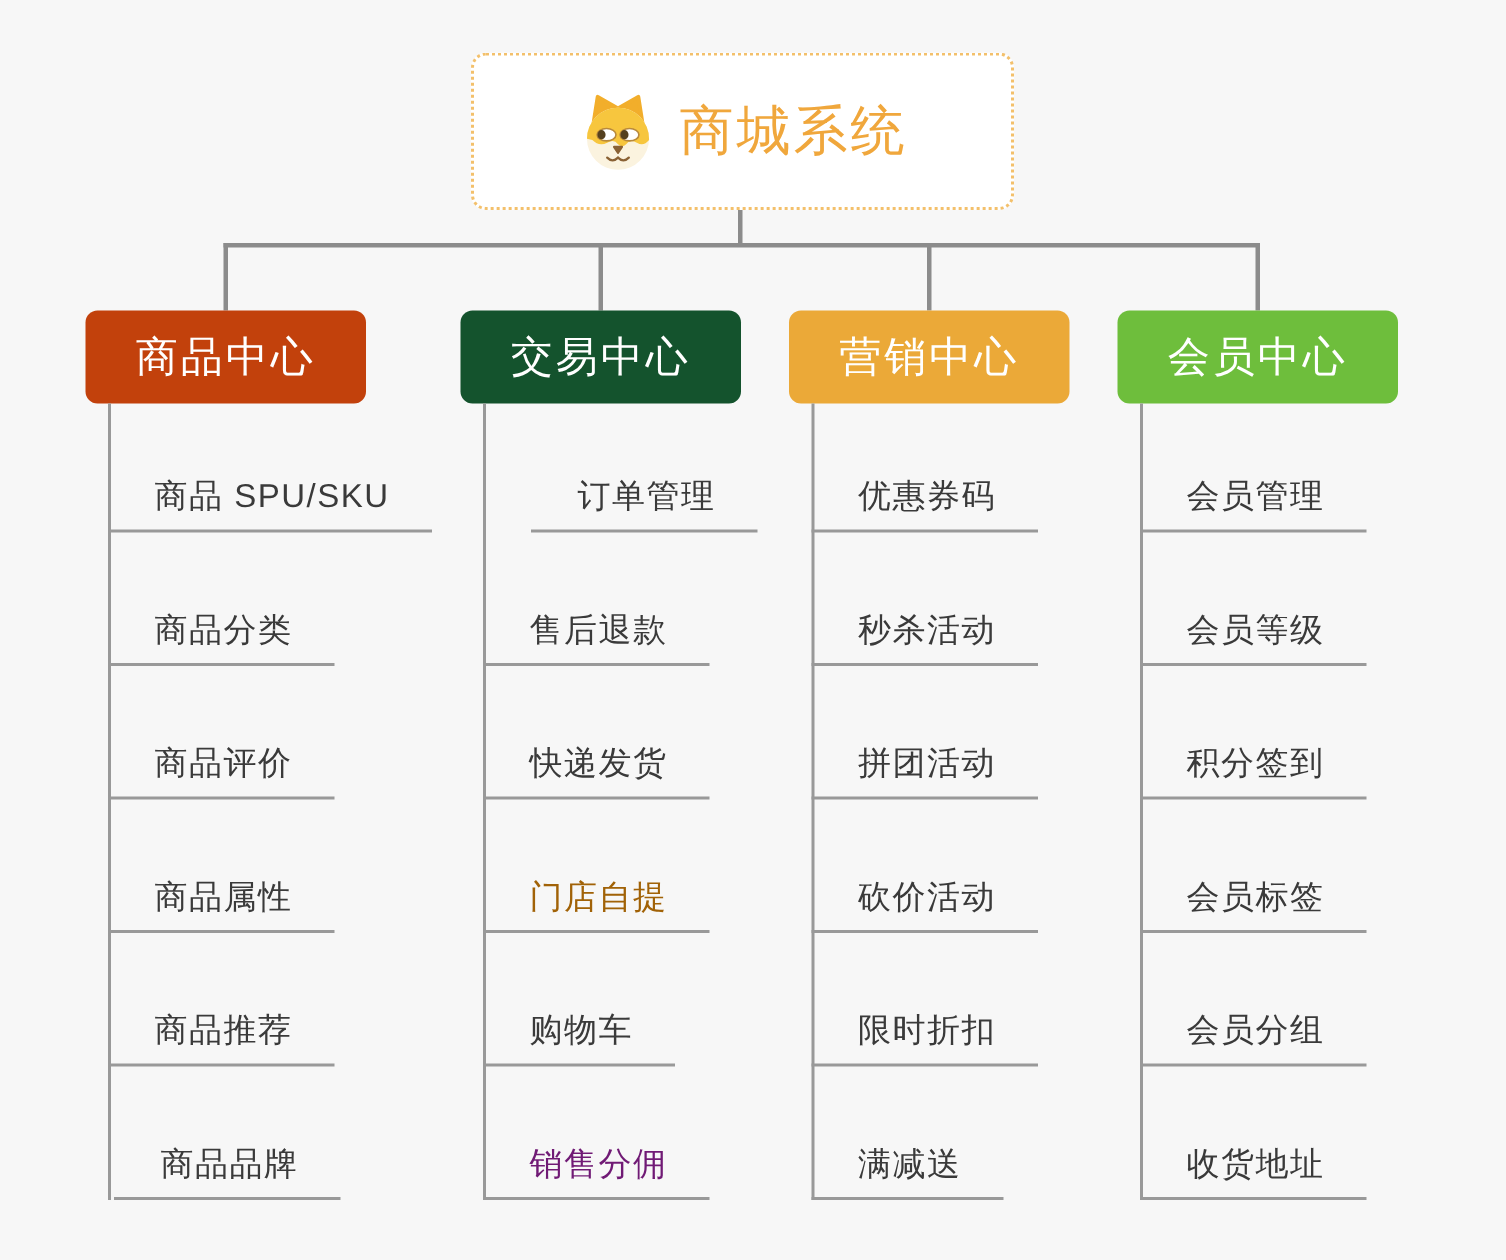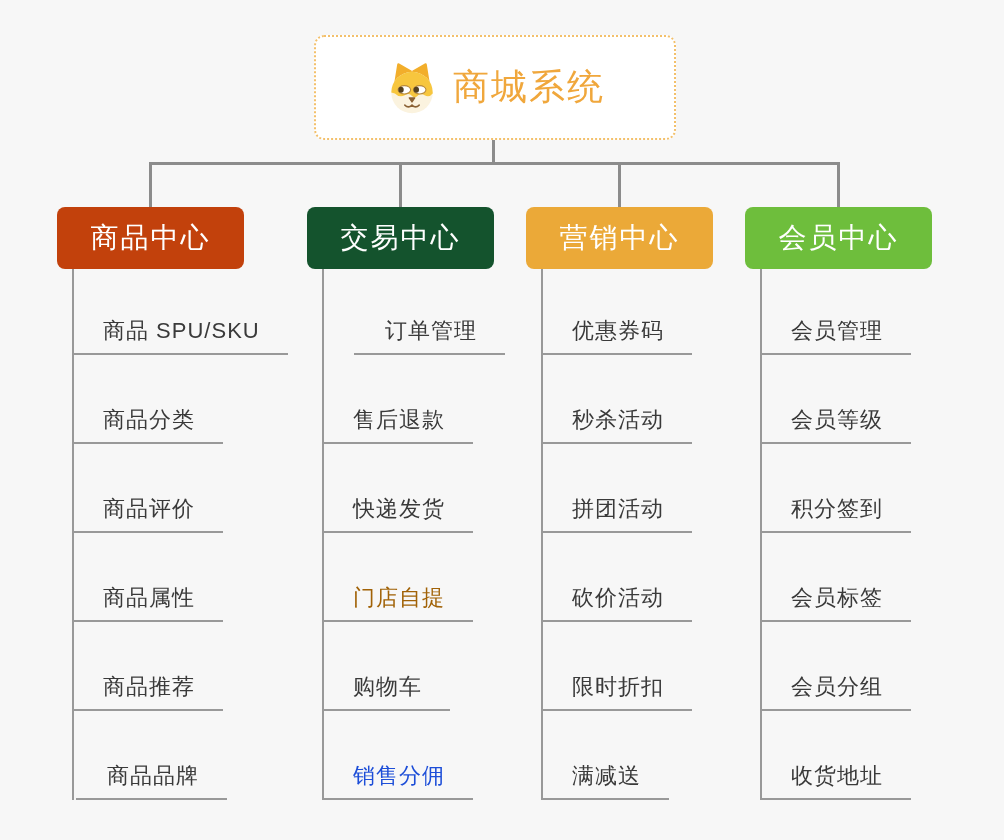--- a/index.html
+++ b/index.html
@@ -84,21 +84,21 @@
       <div class="leaf" style="left: 72px; top: 672px; border-bottom-color: rgb(153, 153, 153); color: rgb(58, 58, 58);">商品推荐</div>
       <div class="leaf" style="left: 76px; top: 761px; border-bottom-color: rgb(153, 153, 153); color: rgb(58, 58, 58);">商品品牌</div>
       <div class="connector" style="left: 399px; top: 162px; width: 3px; height: 45px; background: rgb(140, 140, 140);"></div>
       <div class="branch-box" style="left: 307px; background: #14532d;">交易中心</div>
       <div class="spine" style="left: 322px; top: 269px; height: 531px; background: rgb(153, 153, 153);"></div>
       <div class="leaf" style="left: 322px; top: 316px; border-bottom-color: rgb(153, 153, 153); color: rgb(58, 58, 58); margin-left: 32px;">订单管理</div>
       <div class="leaf" style="left: 322px; top: 405px; border-bottom-color: rgb(153, 153, 153); color: rgb(58, 58, 58);">售后退款</div>
       <div class="leaf" style="left: 322px; top: 494px; border-bottom-color: rgb(153, 153, 153); color: rgb(58, 58, 58);">快递发货</div>
       <div class="leaf" style="left: 322px; top: 583px; border-bottom-color: rgb(153, 153, 153); color: #a16207;">门店自提</div>
       <div class="leaf" style="left: 322px; top: 672px; border-bottom-color: rgb(153, 153, 153); color: rgb(58, 58, 58);">购物车</div>
-      <div class="leaf" style="left: 322px; top: 761px; border-bottom-color: rgb(153, 153, 153); color: #1d4ed8;">销售分佣</div>
+      <div class="leaf" style="left: 322px; top: 761px; border-bottom-color: rgb(153, 153, 153); color: #701a75;">销售分佣</div>
       <div class="connector" style="left: 618px; top: 162px; width: 3px; height: 45px; background: rgb(140, 140, 140);"></div>
       <div class="branch-box" style="left: 526px; background: rgb(235, 169, 56);">营销中心</div>
       <div class="spine" style="left: 541px; top: 269px; height: 531px; background: rgb(153, 153, 153);"></div>
       <div class="leaf" style="left: 541px; top: 316px; border-bottom-color: rgb(153, 153, 153); color: rgb(58, 58, 58);">优惠券码</div>
       <div class="leaf" style="left: 541px; top: 405px; border-bottom-color: rgb(153, 153, 153); color: rgb(58, 58, 58);">秒杀活动</div>
       <div class="leaf" style="left: 541px; top: 494px; border-bottom-color: rgb(153, 153, 153); color: rgb(58, 58, 58);">拼团活动</div>
       <div class="leaf" style="left: 541px; top: 583px; border-bottom-color: rgb(153, 153, 153); color: rgb(58, 58, 58);">砍价活动</div>
       <div class="leaf" style="left: 541px; top: 672px; border-bottom-color: rgb(153, 153, 153); color: rgb(58, 58, 58);">限时折扣</div>
       <div class="leaf" style="left: 541px; top: 761px; border-bottom-color: rgb(153, 153, 153); color: rgb(58, 58, 58); text-align: right;">满减送</div>
       <div class="connector" style="left: 837px; top: 162px; width: 3px; height: 45px; background: rgb(140, 140, 140);"></div>

